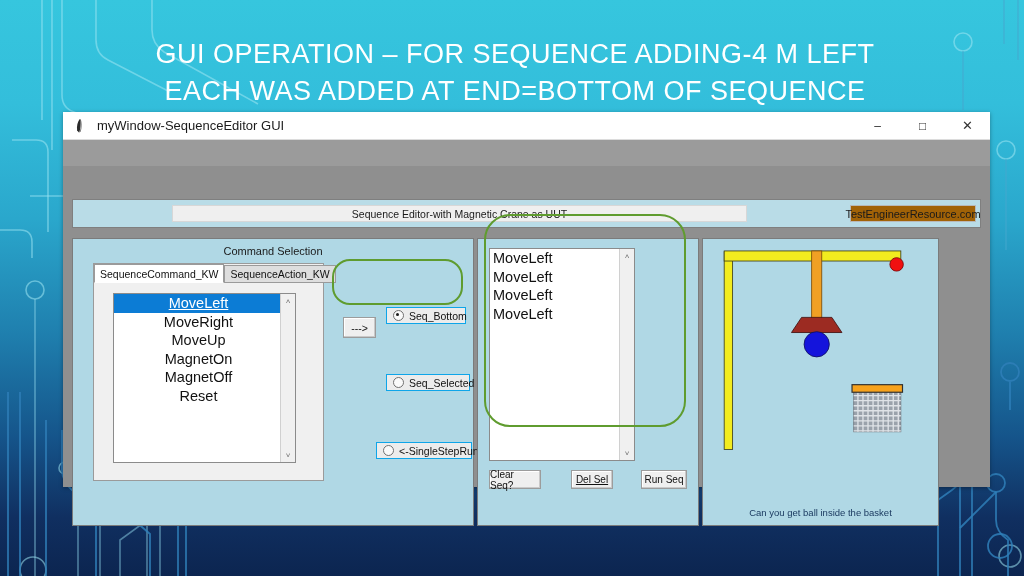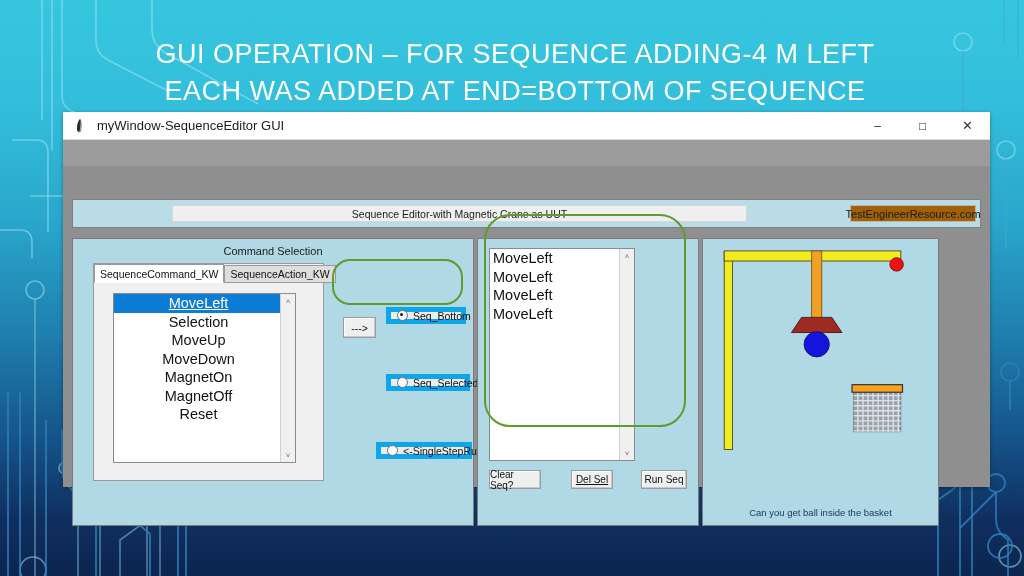--- a/index.html
+++ b/index.html
@@ -93,21 +93,21 @@
     font-size:8px;color:#6d6d6d;}
   .vs-arrow.up{top:0;} .vs-arrow.dn{bottom:0;}
 
   
   .mini-btn{
     position:absolute;background:#efefef;border:1px solid #9c9c9c;box-sizing:border-box;
     font-size:10.5px;color:#111;display:flex;align-items:center;justify-content:center;
     box-shadow:inset -1px -1px 0 #c9c9c9, inset 1px 1px 0 #ffffff;
   }
   .radio-row{
-    position:absolute;background:#ececec;border:5px solid #0ea5e9;box-sizing:border-box;
+    position:absolute;background:#ececec;border:1px solid #0ea5e9;box-sizing:border-box;
     display:flex;align-items:center;gap:5px;padding:0 6px;
     font-size:10.5px;color:#111;height:17px;white-space:nowrap;
   }
   .radio{width:9px;height:9px;border-radius:50%;border:1px solid #707070;background:#fafafa;
     position:relative;flex:0 0 auto;}
   .radio.on::after{content:"";position:absolute;left:2px;top:2px;width:3px;height:3px;border-radius:50%;background:#1a1a1a;}
 
   
   .seqbox{
     position:absolute;left:11px;top:9px;width:146px;height:213px;
@@ -224,23 +224,22 @@
 
         <div class="tabbox">
           <div class="tabstrip">
             <div class="tab active">SequenceCommand_KW</div>
             <div class="tab">SequenceAction_KW</div>
           </div>
 
           <div class="listbox">
             <div class="lb-items">
               <div class="lb-item sel">MoveLeft</div>
-              <div class="lb-item">Selection</div>
+              <div class="lb-item">MoveRight</div>
               <div class="lb-item">MoveUp</div>
-              <div class="lb-item">MoveDown</div>
               <div class="lb-item">MagnetOn</div>
               <div class="lb-item">MagnetOff</div>
               <div class="lb-item">Reset</div>
             </div>
             <div class="vscroll">
               <div class="vs-arrow up">˄</div>
               <div class="vs-arrow dn">˅</div>
             </div>
           </div>
         </div>

